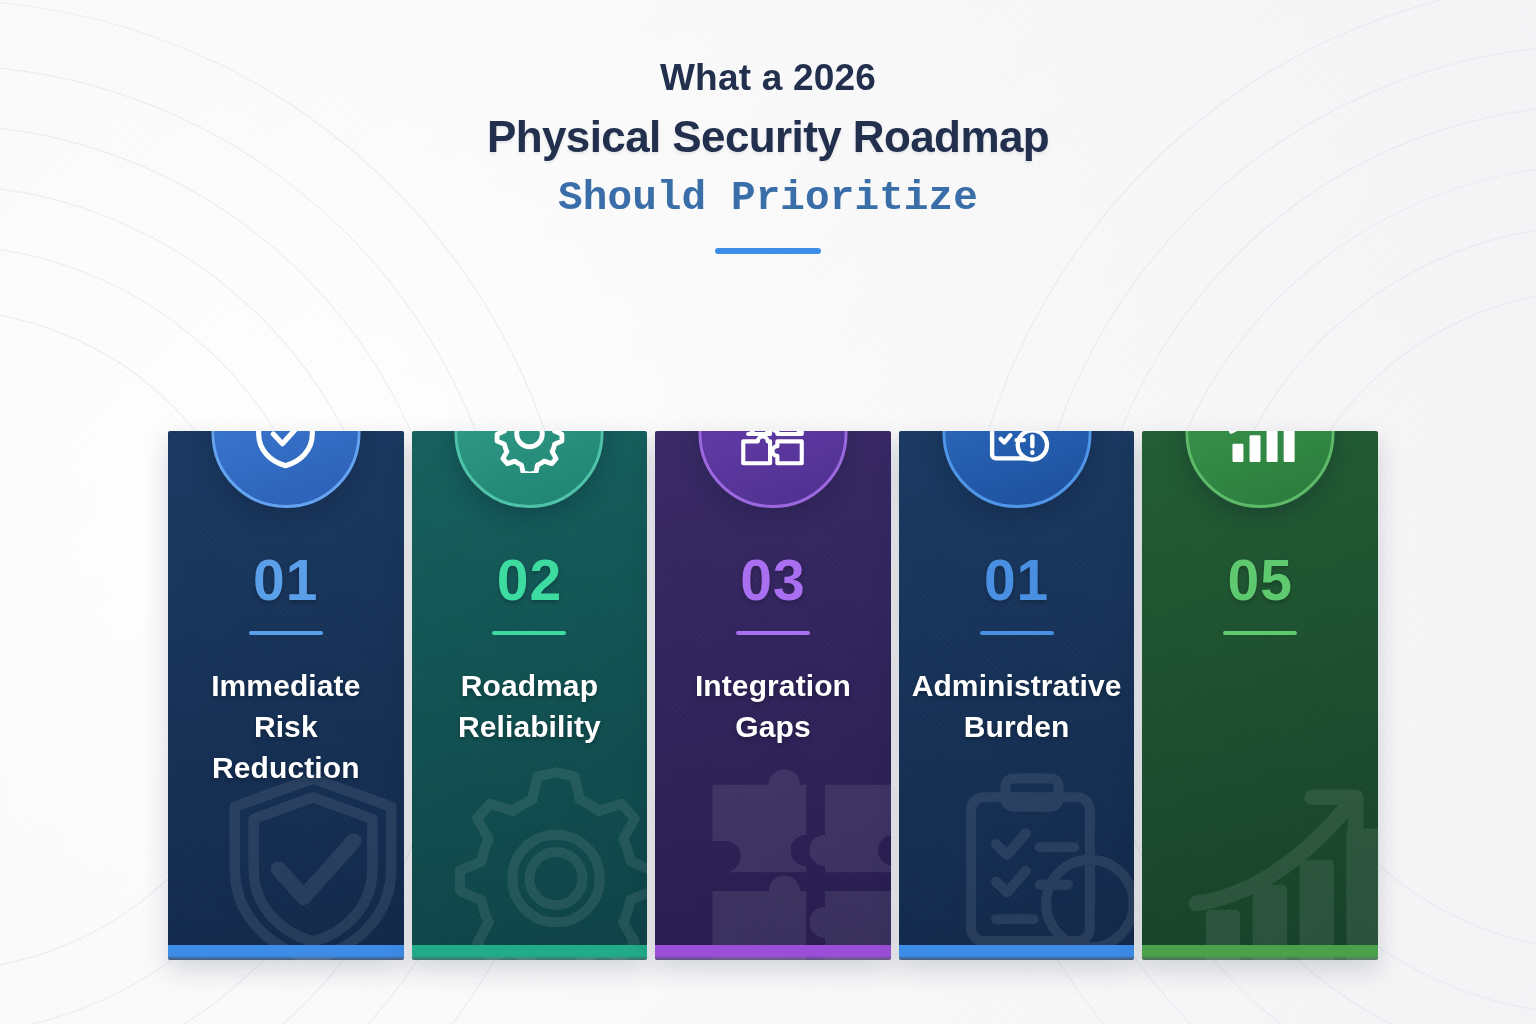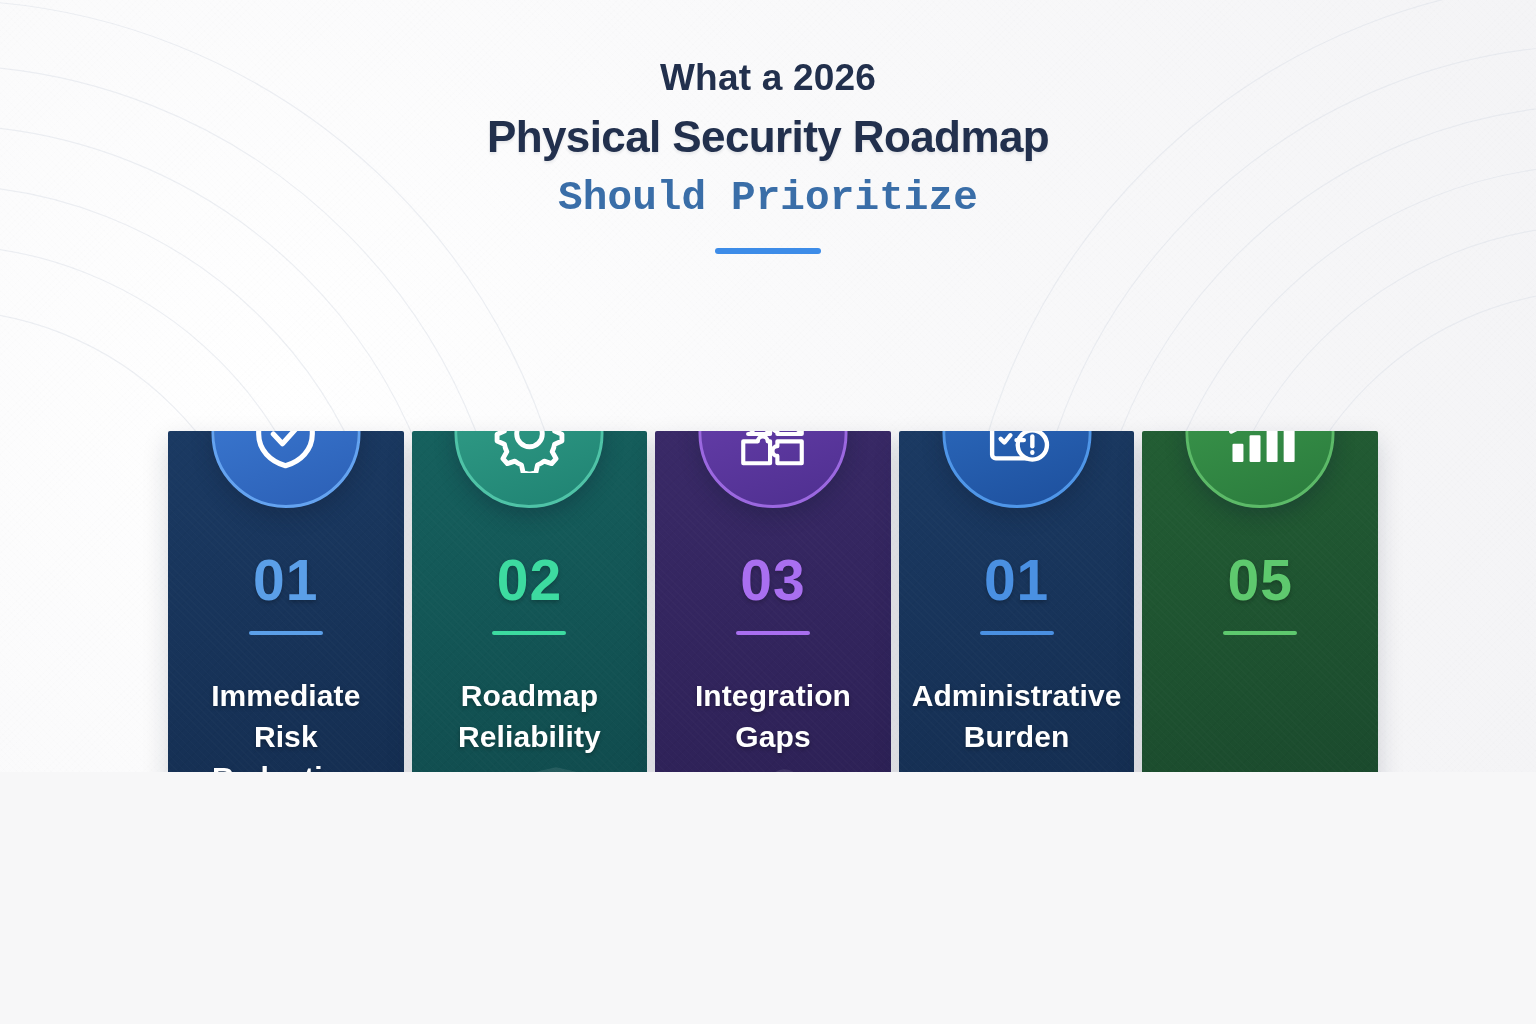--- a/index.html
+++ b/index.html
@@ -10,21 +10,21 @@
     width: 1536px;
     height: 1024px;
     overflow: hidden;
     font-family: "Liberation Sans", sans-serif;
     background: #f7f7f8;
   }
 
   #stage {
     position: relative;
     width: 1536px;
-    height: 772px;
+    height: 1024px;
     background:
       radial-gradient(circle at 18% 50%, #ffffff 0%, #fafafb 40%, #f4f4f6 100%);
     overflow: hidden;
   }
 
   
   .bg-arcs {
     position: absolute;
     inset: 0;
     pointer-events: none;
@@ -139,21 +139,21 @@
     letter-spacing: 1px;
     text-shadow: 0 2px 4px rgba(0,0,0,.25);
   }
   .num-rule {
     width: 74px;
     height: 4px;
     border-radius: 2px;
     margin: 22px auto 0 auto;
   }
   .card-label {
-    margin-top: 40px;
+    margin-top: 30px;
     font-size: 30px;
     font-weight: bold;
     color: #ffffff;
     line-height: 1.37;
     letter-spacing: .1px;
     text-shadow: 0 2px 4px rgba(0,0,0,.3);
   }
   .accent-bar {
     position: absolute;
     left: 0;

